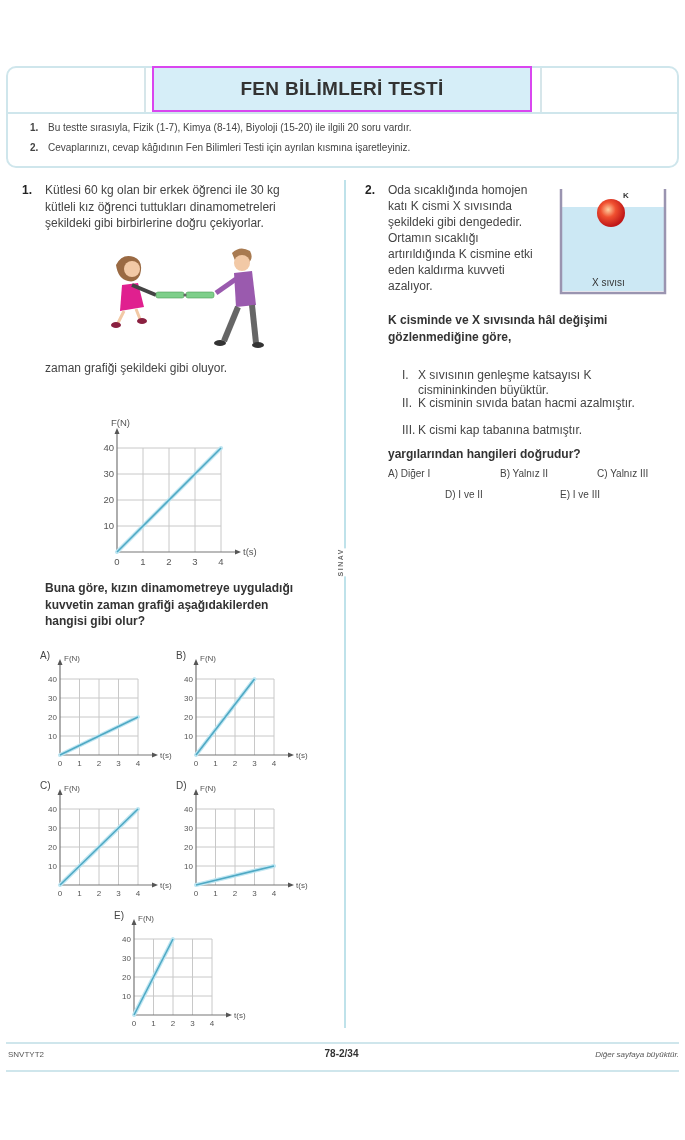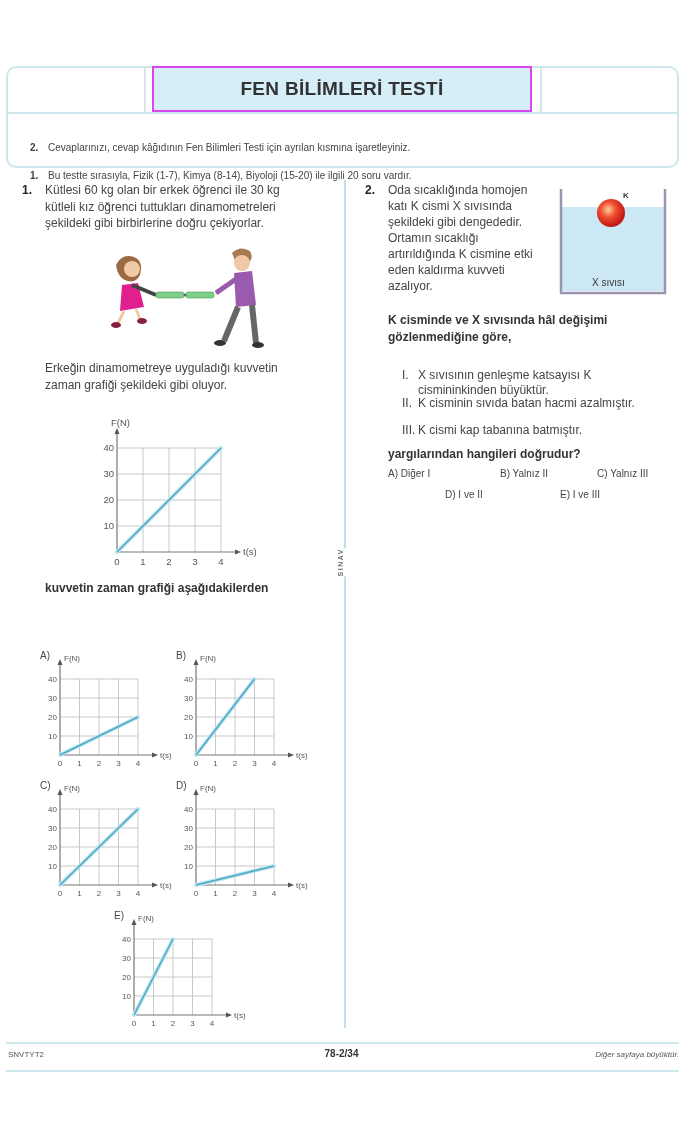--- a/index.html
+++ b/index.html
@@ -30,21 +30,21 @@
 </head>
 <body>
 
 <div class="abs hdr-frame"></div>
 <div class="abs hdr-left"></div>
 <div class="abs hdr-title-box">
   <span class="hdr-title">FEN BİLİMLERİ TESTİ</span>
 </div>
 <div class="abs hdr-right"></div>
 <div class="abs hdr-divider"></div>
-<div class="abs instr" style="top:122px;margin-top:48px;">
+<div class="abs instr" style="top:122px;">
   <span class="n">1.</span><span>Bu testte sırasıyla, Fizik (1-7), Kimya (8-14), Biyoloji (15-20) ile ilgili 20 soru vardır.</span>
 </div>
 <div class="abs instr" style="top:142px;">
   <span class="n">2.</span><span>Cevaplarınızı, cevap kâğıdının Fen Bilimleri Testi için ayrılan kısmına işaretleyiniz.</span>
 </div>
 
 <div class="abs col-divider"></div>
 <div class="abs sinav">SINAV</div>
 
 <div class="abs qnum" style="left:22px; top:183px;">1.</div>
@@ -76,21 +76,20 @@
     <path d="M134 28 L152 26 L156 60 L136 62 Z" fill="#9a5aae"></path>
     <path d="M136 34 L116 48" stroke="#9a5aae" stroke-width="5"></path>
     <path d="M138 62 L124 96" stroke="#666" stroke-width="6"></path>
     <path d="M152 60 L156 98" stroke="#666" stroke-width="6"></path>
     <ellipse cx="120" cy="98" rx="6" ry="3" fill="#333"></ellipse>
     <ellipse cx="158" cy="100" rx="6" ry="3" fill="#333"></ellipse>
   </g>
 </svg>
 
 <div class="abs qtext" style="left:45px; top:360px;">
-  <div>Erkeğin dinamometreye uyguladığı kuvvetin</div>
   <div>zaman grafiği şekildeki gibi oluyor.</div>
 </div>
 
 <svg class="abs" style="left:95px; top:410px;" width="185" height="160" id="chart-main">
     <line x1="48" y1="142" x2="48" y2="38" stroke="#c8c8c8" stroke-width="1"></line>
     <line x1="74" y1="142" x2="74" y2="38" stroke="#c8c8c8" stroke-width="1"></line>
     <line x1="100" y1="142" x2="100" y2="38" stroke="#c8c8c8" stroke-width="1"></line>
     <line x1="126" y1="142" x2="126" y2="38" stroke="#c8c8c8" stroke-width="1"></line>
     <line x1="22" y1="116" x2="126" y2="116" stroke="#c8c8c8" stroke-width="1"></line>
     <line x1="22" y1="90" x2="126" y2="90" stroke="#c8c8c8" stroke-width="1"></line>
@@ -109,21 +108,23 @@
     <text x="19" y="93" text-anchor="end" class="tick-big">20</text>
     <text x="19" y="67" text-anchor="end" class="tick-big">30</text>
     <text x="19" y="41" text-anchor="end" class="tick-big">40</text>
     <text x="148" y="145" class="tick-big">t(s)</text>
     <text x="16" y="16" class="tick-big">F(N)</text>
     <polyline points="22,142 126,38" fill="none" stroke="#bfe6f2" stroke-width="4" stroke-linecap="round"></polyline>
     <polyline points="22,142 126,38" fill="none" stroke="#4fa9c4" stroke-width="1.6"></polyline>
   </svg>
 
 <div class="abs qtext bold" style="left:45px; top:580px;">
+  <div>Buna göre, kızın dinamometreye uyguladığı</div>
   <div>kuvvetin zaman grafiği aşağıdakilerden</div>
+  <div>hangisi gibi olur?</div>
 </div>
 
 <div class="abs opt" style="left:40px; top:650px;">A)</div>
 <svg class="abs" style="left:40px; top:655px;" width="150" height="115" id="chart-A">
     <line x1="39.5" y1="100" x2="39.5" y2="24" stroke="#c8c8c8" stroke-width="1"></line>
     <line x1="59" y1="100" x2="59" y2="24" stroke="#c8c8c8" stroke-width="1"></line>
     <line x1="78.5" y1="100" x2="78.5" y2="24" stroke="#c8c8c8" stroke-width="1"></line>
     <line x1="98" y1="100" x2="98" y2="24" stroke="#c8c8c8" stroke-width="1"></line>
     <line x1="20" y1="81" x2="98" y2="81" stroke="#c8c8c8" stroke-width="1"></line>
     <line x1="20" y1="62" x2="98" y2="62" stroke="#c8c8c8" stroke-width="1"></line>

